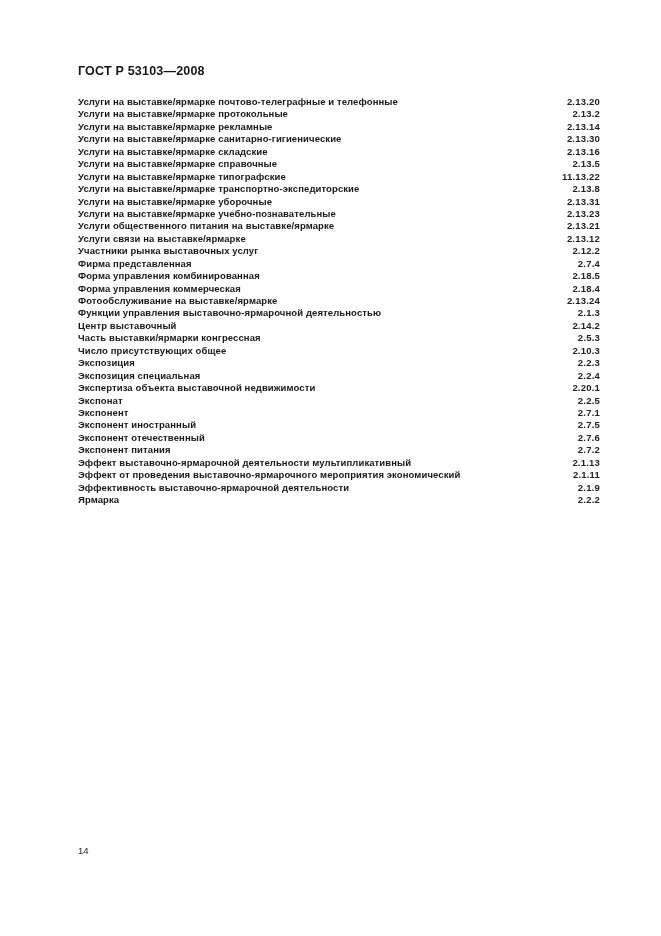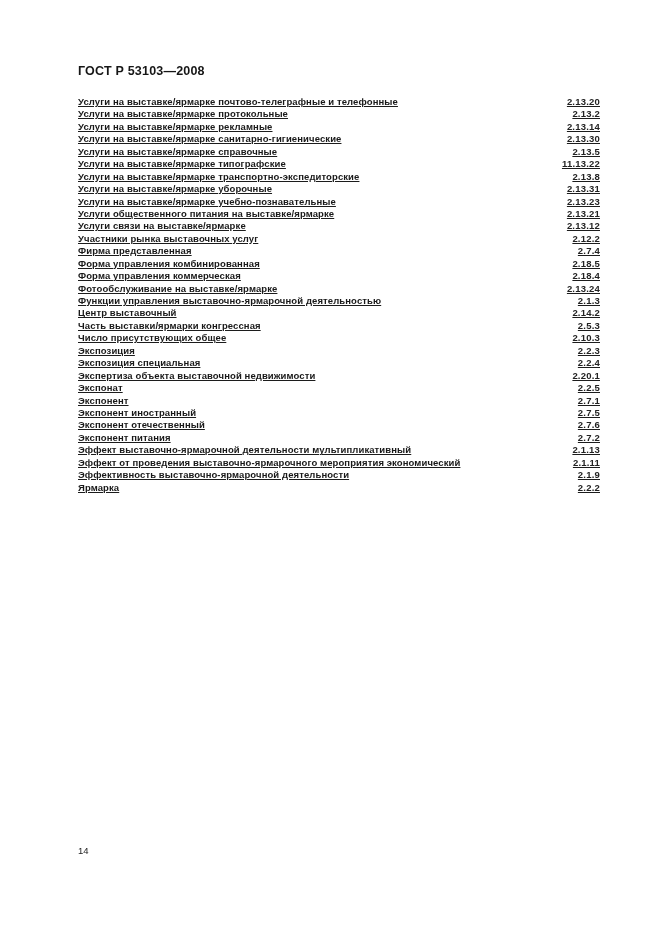--- a/index.html
+++ b/index.html
@@ -37,21 +37,20 @@
   }
   .index-row {
     display: flex;
     justify-content: space-between;
     align-items: baseline;
     height: 12.45px;
     line-height: 12.45px;
     font-size: 9.5px;
     font-weight: 700;
     white-space: nowrap;
-    text-decoration: underline;
   }
   .index-row .term {
     letter-spacing: 0.1px;
     color: #191919;
   }
   .index-row .ref {
     font-weight: 700;
     color: #222222;
     letter-spacing: 0.2px;
     padding-left: 10px;
@@ -83,20 +82,24 @@
       </div>
       <div class="index-row">
         <span class="term">Услуги на выставке/ярмарке рекламные</span>
         <span class="ref">2.13.14</span>
       </div>
       <div class="index-row">
         <span class="term">Услуги на выставке/ярмарке санитарно-гигиенические</span>
         <span class="ref">2.13.30</span>
       </div>
       <div class="index-row">
+        <span class="term">Услуги на выставке/ярмарке складские</span>
+        <span class="ref">2.13.16</span>
+      </div>
+      <div class="index-row">
         <span class="term">Услуги на выставке/ярмарке справочные</span>
         <span class="ref">2.13.5</span>
       </div>
       <div class="index-row">
         <span class="term">Услуги на выставке/ярмарке типографские</span>
         <span class="ref">11.13.22</span>
       </div>
       <div class="index-row">
         <span class="term">Услуги на выставке/ярмарке транспортно-экспедиторские</span>
         <span class="ref">2.13.8</span>

